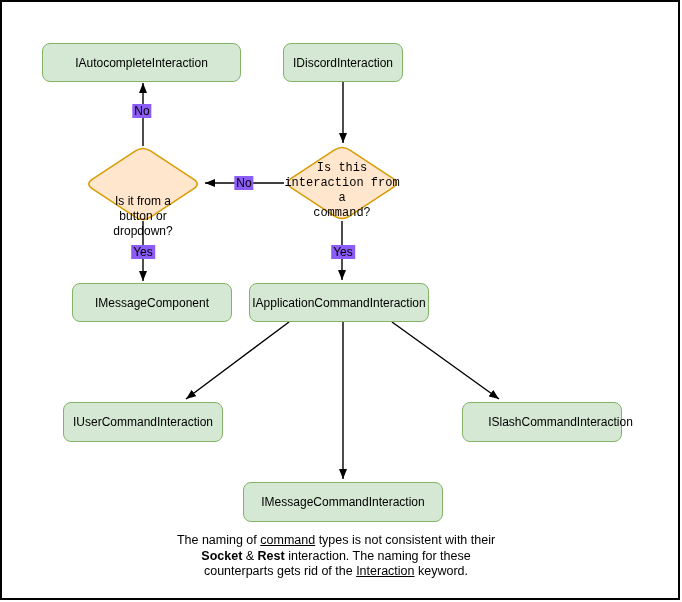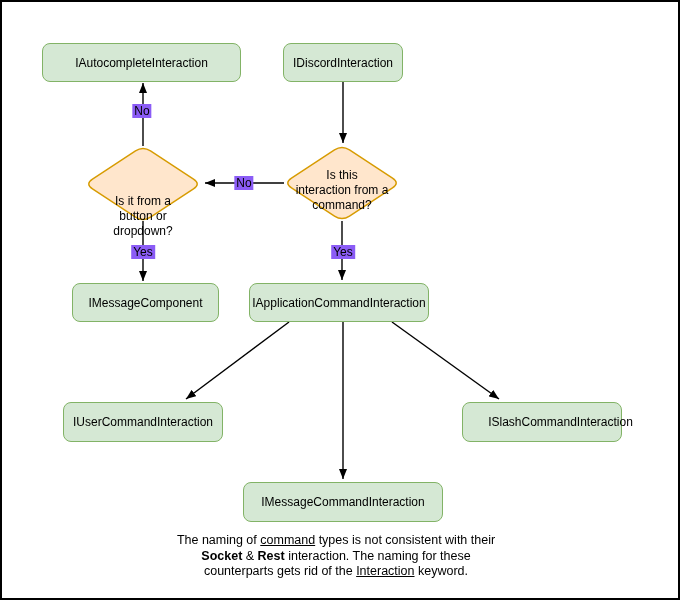--- a/index.html
+++ b/index.html
@@ -96,21 +96,21 @@
   </svg>
 
   <div class="node" style="left:40px; top:41px; width:199px; height:39px;">
     <span>IAutocompleteInteraction</span>
   </div>
 
   <div class="node" style="left:281px; top:41px; width:120px; height:39px;">
     <span>IDiscordInteraction</span>
   </div>
 
-  <div class="node" style="left:70px; top:281px; width:147px; height:39px;">
+  <div class="node" style="left:70px; top:281px; width:160px; height:39px;">
     <span>IMessageComponent</span>
   </div>
 
   <div class="node" style="left:247px; top:281px; width:180px; height:39px;">
     <span>IApplicationCommandInteraction</span>
   </div>
 
   <div class="node" style="left:61px; top:400px; width:160px; height:40px;">
     <span>IUserCommandInteraction</span>
   </div>
@@ -122,21 +122,21 @@
   <div class="node" style="left:460px; top:400px; width:160px; height:40px;padding-left:37px;">
     <span>ISlashCommandInteraction</span>
   </div>
 
   <div class="decision-label" style="left:86px; top:159px; width:110px;margin-top:33px;">
     <span>Is it from a</span>
     <span>button or</span>
     <span>dropdown?</span>
   </div>
 
-  <div class="decision-label" style="left:282px; top:166px; width:116px;">
+  <div class="decision-label" style="left:282px; top:159px; width:116px;font-family:Liberation Mono, monospace;">
     <span>Is this</span>
     <span>interaction from a</span>
     <span>command?</span>
   </div>
 
   <div class="edge-label" style="left:140px; top:109px;">No</div>
   <div class="edge-label" style="left:242px; top:181px;">No</div>
   <div class="edge-label" style="left:141px; top:250px;">Yes</div>
   <div class="edge-label" style="left:341px; top:250px;">Yes</div>
 

